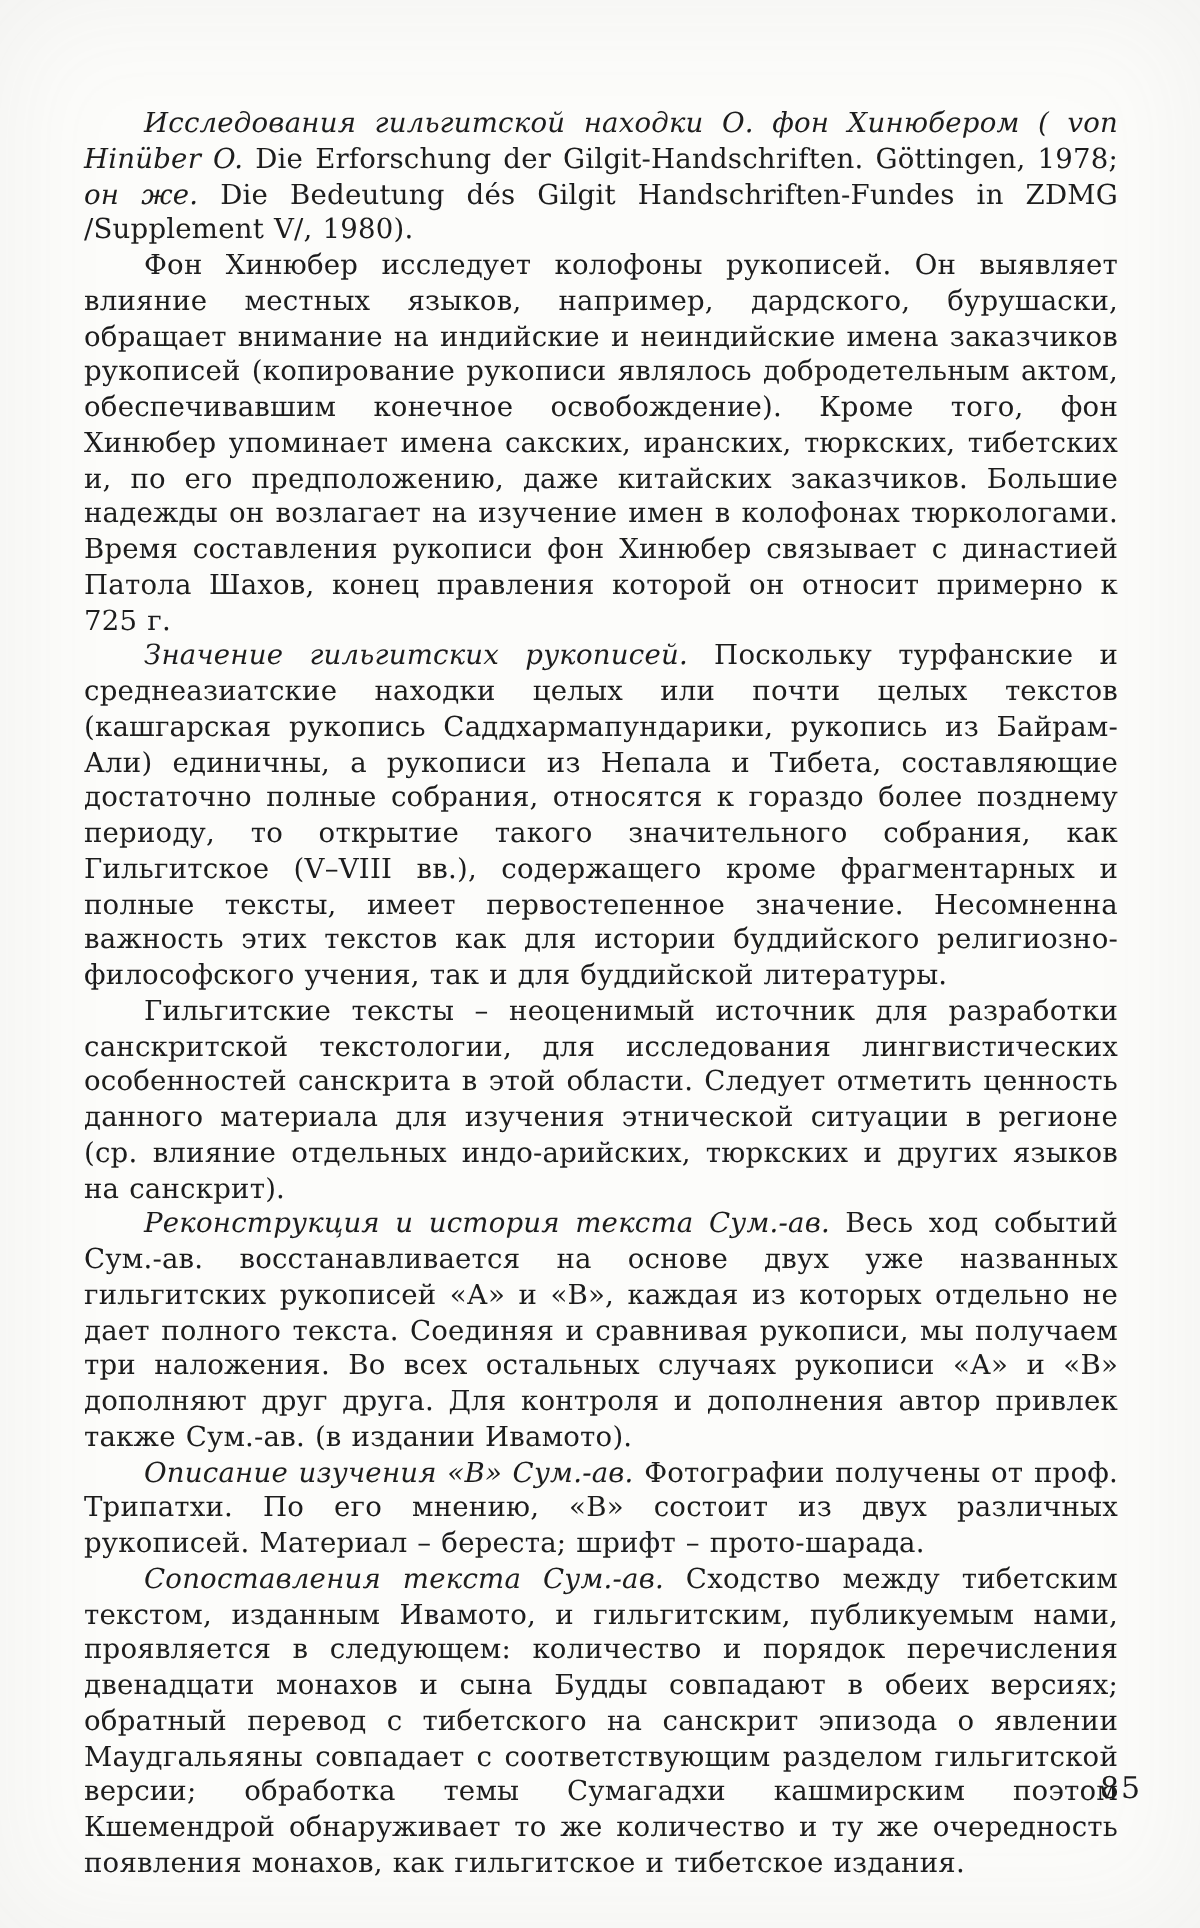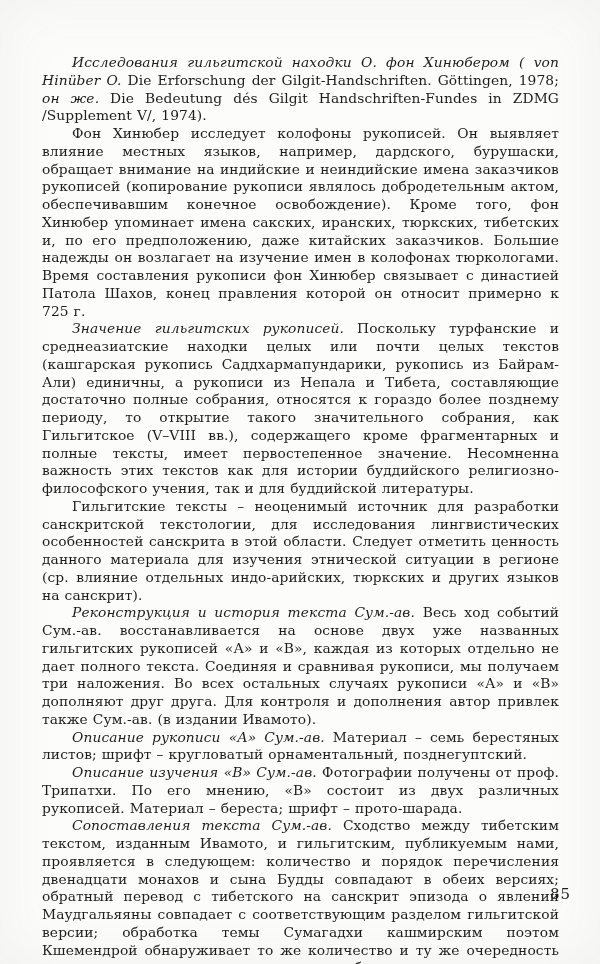--- a/index.html
+++ b/index.html
@@ -51,23 +51,22 @@
     line-height: 18px;
     letter-spacing: 1px;
     margin-left: 36px;
   }
 </style>
 </head>
 <body>
 
 <div class="page" style="--paper: #fcfcfa; --ink: #1d1d1d;">
   <div class="text-block" id="text-block">
-      <p class="para"><em>Исследования гильгитской находки О. фон Хинюбером ( von Hinüber O.</em><span> Die Erforschung der Gilgit-Handschriften. Göttingen, 1978; </span><em>он же.</em><span> Die Bedeutung dés Gilgit Handschriften-Fundes in ZDMG /Supplement V/, 1974).</span></p>
+      <p class="para"><em>Исследования гильгитской находки О. фон Хинюбером ( von Hinüber O.</em><span> Die Erforschung der Gilgit-Handschriften. Göttingen, 1978; </span><em>он же.</em><span> Die Bedeutung dés Gilgit Handschriften-Fundes in ZDMG /Supplement V/, 1980).</span></p>
       <p class="para"><span>Фон Хинюбер исследует колофоны рукописей. Он выявляет влияние местных языков, например, дардского, бурушаски, обращает внимание на индийские и неиндийские имена заказчиков рукописей (копирование рукописи являлось добродетельным актом, обеспечивавшим конечное освобождение). Кроме того, фон Хинюбер упоминает имена сакских, иранских, тюркских, тибетских и, по его предположению, даже китайских заказчиков. Большие надежды он возлагает на изучение имен в колофонах тюркологами. Время составления рукописи фон Хинюбер связывает с династией Патола Шахов, конец правления которой он относит примерно к 725 г.</span></p>
       <p class="para"><em>Значение гильгитских рукописей.</em><span> Поскольку турфанские и среднеазиатские находки целых или почти целых текстов (кашгарская рукопись Саддхармапундарики, рукопись из Байрам-Али) единичны, а рукописи из Непала и Тибета, составляющие достаточно полные собрания, относятся к гораздо более позднему периоду, то открытие такого значительного собрания, как Гильгитское (V–VIII вв.), содержащего кроме фрагментарных и полные тексты, имеет первостепенное значение. Несомненна важность этих текстов как для истории буддийского религиозно-философского учения, так и для буддийской литературы.</span></p>
       <p class="para"><span>Гильгитские тексты – неоценимый источник для разработки санскритской текстологии, для исследования лингвистических особенностей санскрита в этой области. Следует отметить ценность данного материала для изучения этнической ситуации в регионе (ср. влияние отдельных индо-арийских, тюркских и других языков на санскрит).</span></p>
       <p class="para"><em>Реконструкция и история текста Сум.-ав.</em><span> Весь ход событий Сум.-ав. восстанавливается на основе двух уже названных гильгитских рукописей «А» и «В», каждая из которых отдельно не дает полного текста. Соединяя и сравнивая рукописи, мы получаем три наложения. Во всех остальных случаях рукописи «А» и «В» дополняют друг друга. Для контроля и дополнения автор привлек также Сум.-ав. (в издании Ивамото).</span></p>
-      <p class="para"><em>Описание рукописи «А» Сум.-ав.</em><span> Материал – семь берестяных листов; шрифт – кругловатый орнаментальный, позднегуптский.</span></p>
       <p class="para"><em>Описание изучения «В» Сум.-ав.</em><span> Фотографии получены от проф. Трипатхи. По его мнению, «В» состоит из двух различных рукописей. Материал – береста; шрифт – прото-шарада.</span></p>
       <p class="para"><em>Сопоставления текста Сум.-ав.</em><span> Сходство между тибетским текстом, изданным Ивамото, и гильгитским, публикуемым нами, проявляется в следующем: количество и порядок перечисления двенадцати монахов и сына Будды совпадают в обеих версиях; обратный перевод с тибетского на санскрит эпизода о явлении Маудгальяяны совпадает с соответствующим разделом гильгитской версии; обработка темы Сумагадхи кашмирским поэтом Кшемендрой обнаруживает то же количество и ту же очередность появления монахов, как гильгитское и тибетское издания.</span></p>
     </div>
   <div class="page-number">85</div>
 </div>
 
 </body></html>

